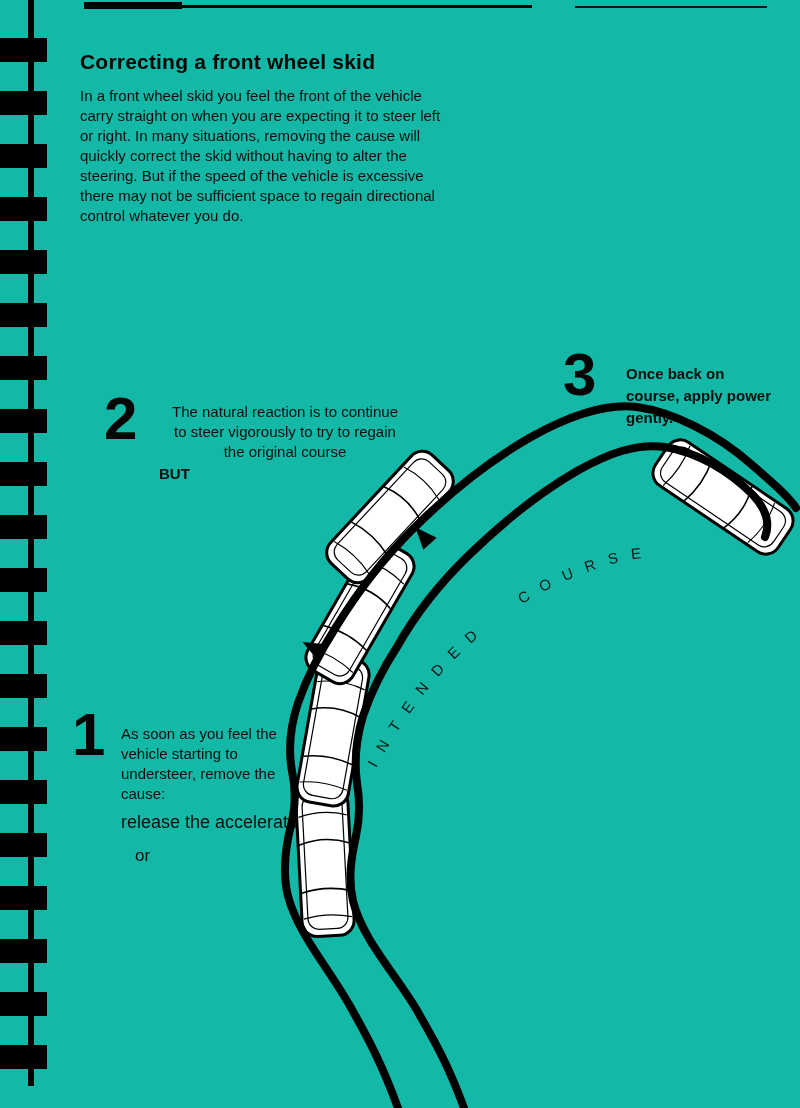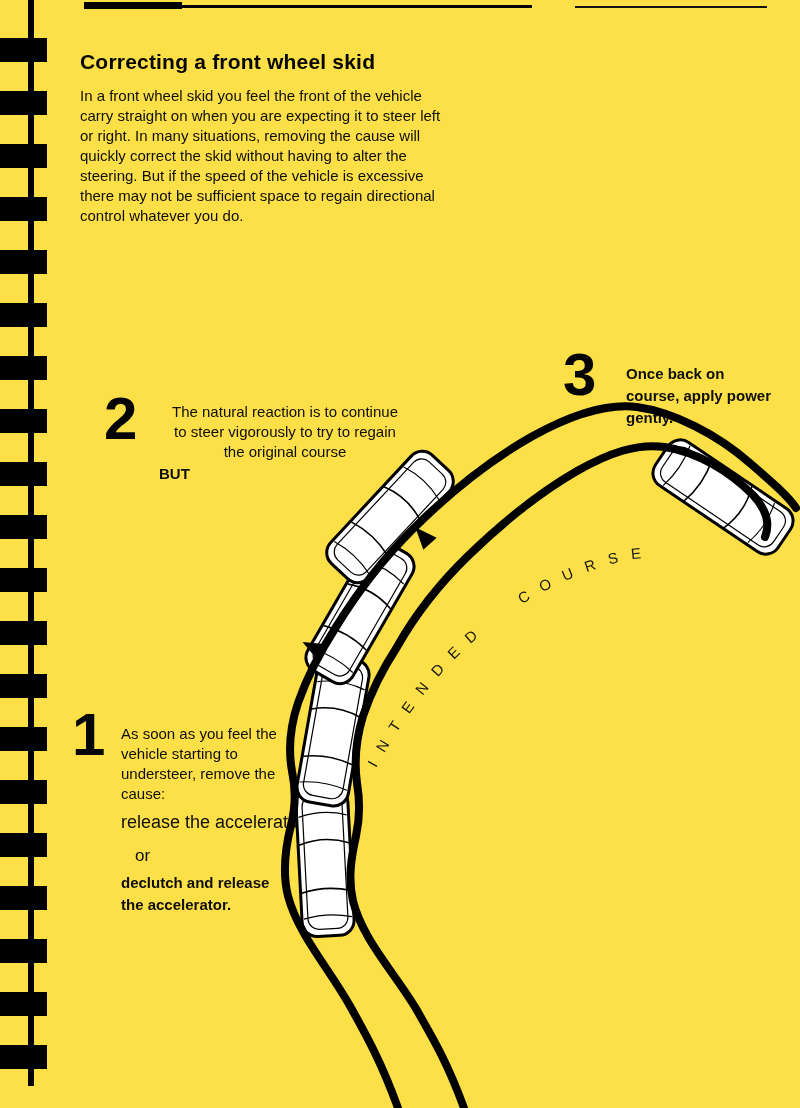--- a/index.html
+++ b/index.html
@@ -1,17 +1,17 @@
 <!DOCTYPE html>
 <html><head>
 <meta charset="utf-8">
 <style>
   html,body{margin:0;padding:0;background:#fff;}
   .page{
-    position:relative;width:800px;height:1108px;background:#fde047;overflow:hidden;
+    position:relative;width:800px;height:1108px;background:#14b8a6;overflow:hidden;
     font-family:"Liberation Sans",sans-serif;color:#0e0e0e;
   }
   
   .scanline-a{position:absolute;left:84px;top:5px;width:448px;height:3px;background:#000;}
   .scanline-b{position:absolute;left:575px;top:6px;width:192px;height:2px;background:#141414;}
   .scanline-c{position:absolute;left:84px;top:2px;width:98px;height:7px;background:#000;}
   
   .binding{position:absolute;left:0;top:0;width:50px;height:1108px;}
   .binding-line{position:absolute;left:28px;top:0;width:6px;height:1086px;background:#000;}
   .binding-teeth{
@@ -81,22 +81,20 @@
 course, apply power
 gently.</p>
 
   <div class="step-number s1-num">1</div>
   <p class="pre s1-intro">As soon as you feel the
 vehicle starting to
 understeer, remove the
 cause:</p>
   <p class="pre s1-action1">release the accelerator</p>
   <p class="pre s1-or">or</p>
-  <p class="pre s1-action2">declutch and release
-the accelerator.</p>
 
   <svg class="diagram" width="800" height="1108" viewBox="0 0 800 1108">
     <defs>
       <g id="car">
         <rect x="-74" y="-26" width="148" height="52" rx="15" fill="#fff" stroke="#000" stroke-width="3"></rect>
         <rect x="-67" y="-20" width="134" height="40" rx="11" fill="none" stroke="#000" stroke-width="1.2"></rect>
         <path d="M 18,-25 Q 27,0 18,25" fill="none" stroke="#000" stroke-width="1.6"></path>
         <path d="M 46,-24 Q 53,0 46,24" fill="none" stroke="#000" stroke-width="1.2"></path>
         <path d="M -30,-25 Q -23,0 -30,25" fill="none" stroke="#000" stroke-width="1.6"></path>
         <path d="M -56,-24 Q -50,0 -56,24" fill="none" stroke="#000" stroke-width="1.2"></path>

